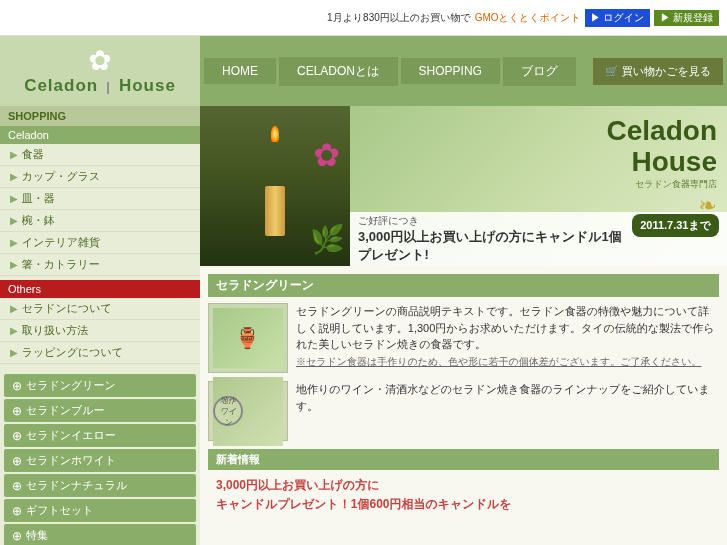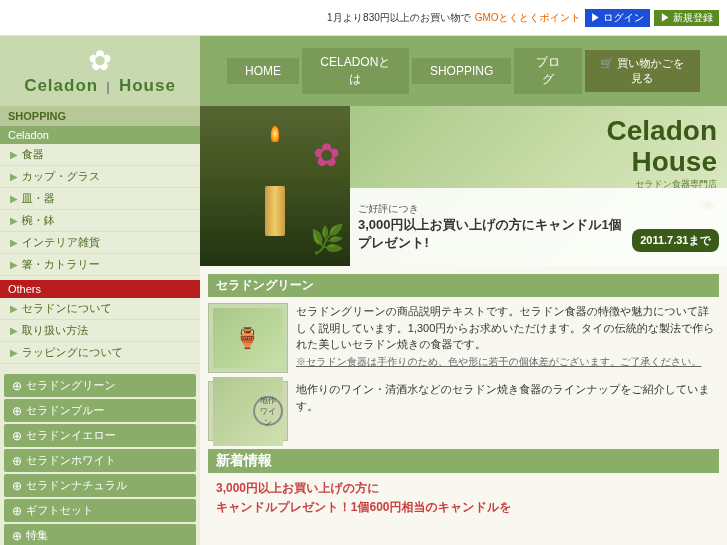--- a/index.html
+++ b/index.html
@@ -8,21 +8,21 @@
     
     #top-bar { background: #fff; border-bottom: 1px solid #ddd; padding: 2px 8px; display: flex; justify-content: flex-end; align-items: center; gap: 4px; font-size: 10px; color: #333; height: 36px; }
     #top-bar .gmo-link { color: #e06000; font-size: 10px; }
     #top-bar .login-btn { background: #1d4ed8; color: #fff; padding: 2px 6px; font-size: 10px; cursor: pointer; border: none; }
     #top-bar .register-btn { background: #5a8a20; color: #fff; padding: 1px 6px; font-size: 10px; cursor: pointer; border: none; }
 
     
     #header { background: #8aad6a; display: flex; align-items: center; height: 70px; padding: 0; }
     #logo-area { width: 200px; background: #c8d9b0; height: 100%; display: flex; flex-direction: column; align-items: center; justify-content: center; padding: 8px; }
     #logo-text { color: #4a7a30; font-size: 18px; font-weight: bold; letter-spacing: 1px; }
-    #nav { display: flex; align-items: center; gap: 2px; padding: 0 27px; flex: 1; }
+    #nav { display: flex; align-items: center; gap: 2px; padding: 0 4px; flex: 1; }
     .nav-item { background: #7a9a58; color: #fff; padding: 6px 18px; font-size: 12px; cursor: pointer; border: none; border-right: 1px solid #8aad6a; }
     .cart-btn { background: #6a7a3a; color: #fff; padding: 6px 12px; font-size: 11px; cursor: pointer; border: none; margin-left: auto; display: flex; align-items: center; gap: 4px; }
 
     
     #main { display: flex; width: 727px; }
 
     
     #sidebar { width: 200px; min-width: 200px; background: #e8edd8; padding: 0; }
     #sidebar-shopping-label { background: #b8c898; color: #4a6a20; font-weight: bold; padding: 4px 8px; font-size: 11px; }
     #sidebar-celadon-label { background: #8aad6a; color: #fff; padding: 3px 8px; font-size: 11px; }
@@ -43,21 +43,21 @@
 
     
     #product-section { padding: 8px; }
     #product-title-bar { background: #8aad6a; color: #fff; padding: 3px 8px; font-size: 12px; font-weight: bold; margin-bottom: 6px; }
     .product-row { display: flex; gap: 8px; margin-bottom: 8px; align-items: flex-start; }
     .product-thumb { width: 80px; min-width: 80px; height: 70px; background: #c8d8b0; border: 1px solid #b0c098; display: flex; align-items: center; justify-content: center; font-size: 10px; color: #666; }
     .product-desc { flex: 1; font-size: 11px; color: #333; line-height: 1.5; }
     .product-desc-note { color: #666; font-size: 10px; text-decoration: underline; }
 
     
-    #news-bar { background: #8aad6a; color: #fff; padding: 3px 8px; font-size: 14px; font-weight: bold; margin-top: 6px; }
+    #news-bar { background: #8aad6a; color: #fff; padding: 3px 8px; font-size: 11px; font-weight: bold; margin-top: 6px; }
     #news-content { padding: 6px 8px; }
     #news-promo-text { color: #c84040; font-size: 12px; font-weight: bold; line-height: 1.6; }
 
     
     ::-webkit-scrollbar { width: 6px; }
     ::-webkit-scrollbar-thumb { background: #b0b0a0; }
   </style>
 </head>
 <body>
 
@@ -183,21 +183,21 @@
 
       <div style="flex:1; height:160px; background: linear-gradient(135deg, #a8c888 0%, #c8dca8 50%, #e0ecc8 100%); position:relative; display:flex; flex-direction:column; justify-content:space-between;">
 
         <div style="position:absolute; right:10px; top:10px; text-align:right;">
           <div style="font-size:28px; font-weight:bold; color:#3a5a18; line-height:1.1;">Celadon</div>
           <div style="font-size:28px; font-weight:bold; color:#3a5a18; line-height:1.1;">House</div>
           <div style="font-size:9px; color:#5a7a30;">セラドン食器専門店</div>
           <div style="font-size:22px; color:#c8a830; margin-top:2px;">❧</div>
         </div>
 
-        <div style="position:absolute; bottom:0; left:0; right:0; background:rgba(255,255,255,0.88); padding:14px 8px; display:flex; align-items:flex-end; gap:6px;">
+        <div style="position:absolute; bottom:0; left:0; right:0; background:rgba(255,255,255,0.88); padding:2px 8px; display:flex; align-items:flex-start; gap:6px;">
           <div style="display:flex; flex-direction:column;">
             <span style="font-size:10px; color:#555;">ご好評につき</span>
             <span style="font-size:13px; font-weight:bold; color:#333;">3,000円以上お買い上げの方にキャンドル1個プレゼント!</span>
           </div>
           <div style="background:#3a5a18; color:#fff; padding:4px 8px; font-size:11px; font-weight:bold; white-space:nowrap; margin-left:auto;border-radius:8px;">2011.7.31まで</div>
         </div>
       </div>
     </div>
 
     <div id="product-section">
@@ -211,21 +211,21 @@
         </div>
         <div class="product-desc">
           <span>セラドングリーンの商品説明テキストです。セラドン食器の特徴や魅力について詳しく説明しています。1,300円からお求めいただけます。タイの伝統的な製法で作られた美しいセラドン焼きの食器です。</span>
           <br>
           <span class="product-desc-note">※セラドン食器は手作りのため、色や形に若干の個体差がございます。ご了承ください。</span>
         </div>
       </div>
 
       <div class="product-row">
         <div class="product-thumb" style="background:#d0d8b8; border:1px solid #b0c098; height:60px;">
-          <div style="width:70px; height:69px; background:linear-gradient(135deg, #b0c890, #d0e0b0); display:flex; align-items:center; justify-content:flex-end; position:relative;">
+          <div style="width:70px; height:69px; background:linear-gradient(135deg, #b0c890, #d0e0b0); display:flex; align-items:center; justify-content:flex-start; position:relative;font-style:italic;">
             <div style="width:30px; height:30px; border-radius:50%; border:2px solid #888; background:#c8d8a8; display:flex; align-items:center; justify-content:center; font-size:8px; color:#555; text-align:center; padding:2px;">地作<br>ワイン</div>
           </div>
         </div>
         <div class="product-desc">
           <span>地作りのワイン・清酒水などのセラドン焼き食器のラインナップをご紹介しています。</span>
         </div>
       </div>
 
       <div id="news-bar">新着情報</div>
       <div id="news-content">

